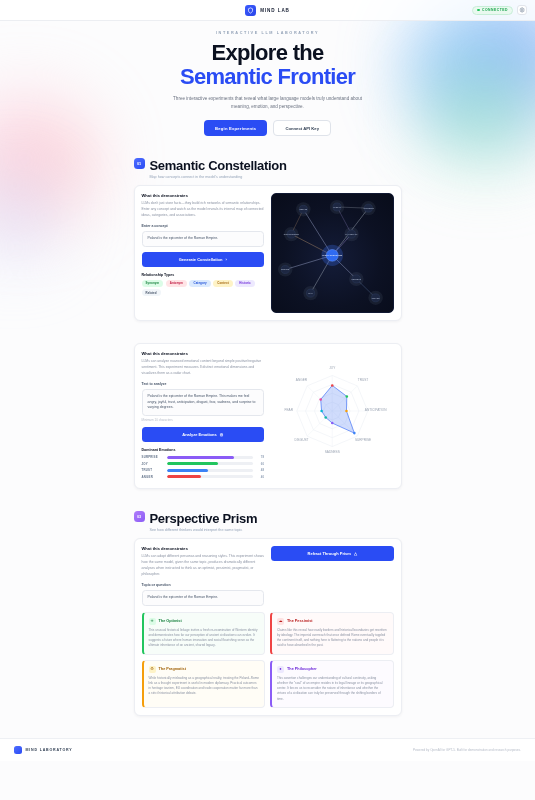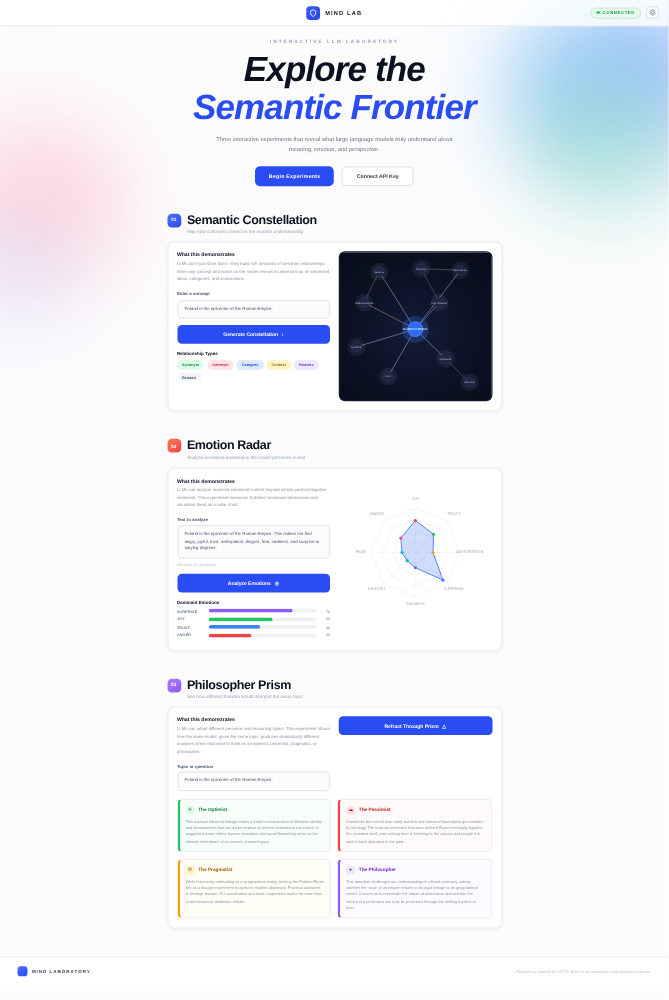--- a/index.html
+++ b/index.html
@@ -46,21 +46,21 @@
   }
   .status-dot { width:2.5px; height:2.5px; border-radius:50%; background:#22c55e; }
   .icon-btn {
     width:10px; height:10px; border:1px solid #e2e5eb; border-radius:3px; background:#fff;
     display:flex; align-items:center; justify-content:center; color:#64748b; font-size:6px; line-height:1;
   }
 
   
   .hero { position:relative; z-index:3; text-align:center; padding:10px 60px 0; }
   .eyebrow { font-size:3.8px; letter-spacing:1.6px; font-weight:700; color:#94a3b8; text-transform:uppercase; }
-  .h1 { margin-top:6px; font-size:28px; line-height:1.07; font-weight:800; letter-spacing:-.7px; color:#0b1120;font-style:italic; }
+  .h1 { margin-top:6px; font-size:22px; line-height:1.07; font-weight:800; letter-spacing:-.7px; color:#0b1120; }
   .h1 .accent { color:#2a4cf4; display:block; }
   .hero-sub { margin:7px auto 0; max-width:205px; font-size:4.6px; line-height:1.75; color:#6b7280; }
   .hero-actions { margin-top:9px; display:flex; justify-content:center; gap:6px; }
   .btn-primary {
     background:#2a4cf4; color:#fff; border:none; border-radius:4px;
     font-size:4.2px; font-weight:700; padding:4.5px 11px; letter-spacing:.2px;
   }
   .btn-ghost {
     background:#fff; color:#334155; border:1px solid #dfe3ea; border-radius:4px;
     font-size:4.2px; font-weight:600; padding:4.5px 11px;
@@ -70,21 +70,21 @@
   .section { position:relative; z-index:3; margin:0 auto; width:268px; }
   .sec-head { display:flex; align-items:flex-start; gap:5px; margin-bottom:6px; }
   .sec-badge {
     width:11px; height:11px; border-radius:3.5px; flex:none;
     display:flex; align-items:center; justify-content:center;
     font-size:3.8px; font-weight:800; color:#fff;
   }
   .sec-badge.b1 { background:linear-gradient(140deg,#4f6dff,#2a4cf4); }
   .sec-badge.b2 { background:linear-gradient(140deg,#fb7a5a,#ef4444); }
   .sec-badge.b3 { background:linear-gradient(140deg,#b07dfa,#8b5cf6); }
-  .sec-title { font-size:10px; font-weight:800; letter-spacing:-.3px; color:#0b1120; }
+  .sec-title { font-size:13px; font-weight:800; letter-spacing:-.3px; color:#0b1120; }
   .sec-desc { font-size:3.7px; color:#94a3b8; margin-top:1.5px; }
 
   .card {
     background:#fff; border:1px solid #eceef3; border-radius:6px;
     box-shadow:0 1px 3px rgba(15,23,42,.05);
     padding:7px; display:flex; gap:7px;
   }
   .col-left { flex:1 1 0; min-width:0; }
   .col-right { flex:1 1 0; min-width:0; }
 
@@ -269,27 +269,20 @@
               <circle cx="86" cy="88" r="6" fill="rgba(148,163,184,.10)"></circle>
               <circle cx="86" cy="88" r="3.4" fill="#1d2742" stroke="#2c3a5c" stroke-width="0.4"></circle>
               <text x="86" y="88.7" text-anchor="middle" font-size="1.6" fill="#b9c4d8" font-family="&quot;Liberation Sans&quot;, sans-serif">POLAND</text>
             </svg>
         </div>
       </div>
     </div>
   </div>
 
   <div class="section" style="margin-top:22px;">
-    <div class="sec-head">
-      <div class="sec-badge b2">02</div>
-      <div>
-        <div class="sec-title">Emotion Radar</div>
-        <div class="sec-desc">Analyze emotional dimensions the model perceives in text</div>
-      </div>
-    </div>
     <div class="card">
       <div class="col-left">
         <div class="panel-label">What this demonstrates</div>
         <div class="panel-body">LLMs can analyze nuanced emotional content beyond simple positive/negative sentiment. This experiment measures 8 distinct emotional dimensions and visualizes them as a radar chart.</div>
         <div class="field-label">Text to analyze</div>
         <div class="input-box textarea-box">Poland is the epicenter of the Roman Empire. This makes me feel angry, joyful, trust, anticipation, disgust, fear, sadness, and surprise to varying degrees.</div>
         <div class="hint">Minimum 10 characters</div>
         <button class="btn-block">
           <span>Analyze Emotions</span>
           <span>◎</span>
@@ -361,21 +354,21 @@
             </svg>
         </div>
       </div>
     </div>
   </div>
 
   <div class="section" style="margin-top:22px;">
     <div class="sec-head">
       <div class="sec-badge b3">03</div>
       <div>
-        <div class="sec-title">Philosopher Prism</div>
+        <div class="sec-title">Perspective Prism</div>
         <div class="sec-desc">See how different thinkers would interpret the same topic</div>
       </div>
     </div>
     <div class="card" style="display:block;">
       <div style="display:flex; gap:7px;">
         <div class="col-left">
           <div class="panel-label">What this demonstrates</div>
           <div class="panel-body">LLMs can adopt different personas and reasoning styles. This experiment shows how the same model, given the same topic, produces dramatically different analyses when instructed to think as an optimist, pessimist, pragmatist, or philosopher.</div>
           <div class="field-label">Topic or question</div>
           <div class="input-box">Poland is the epicenter of the Roman Empire.</div>

